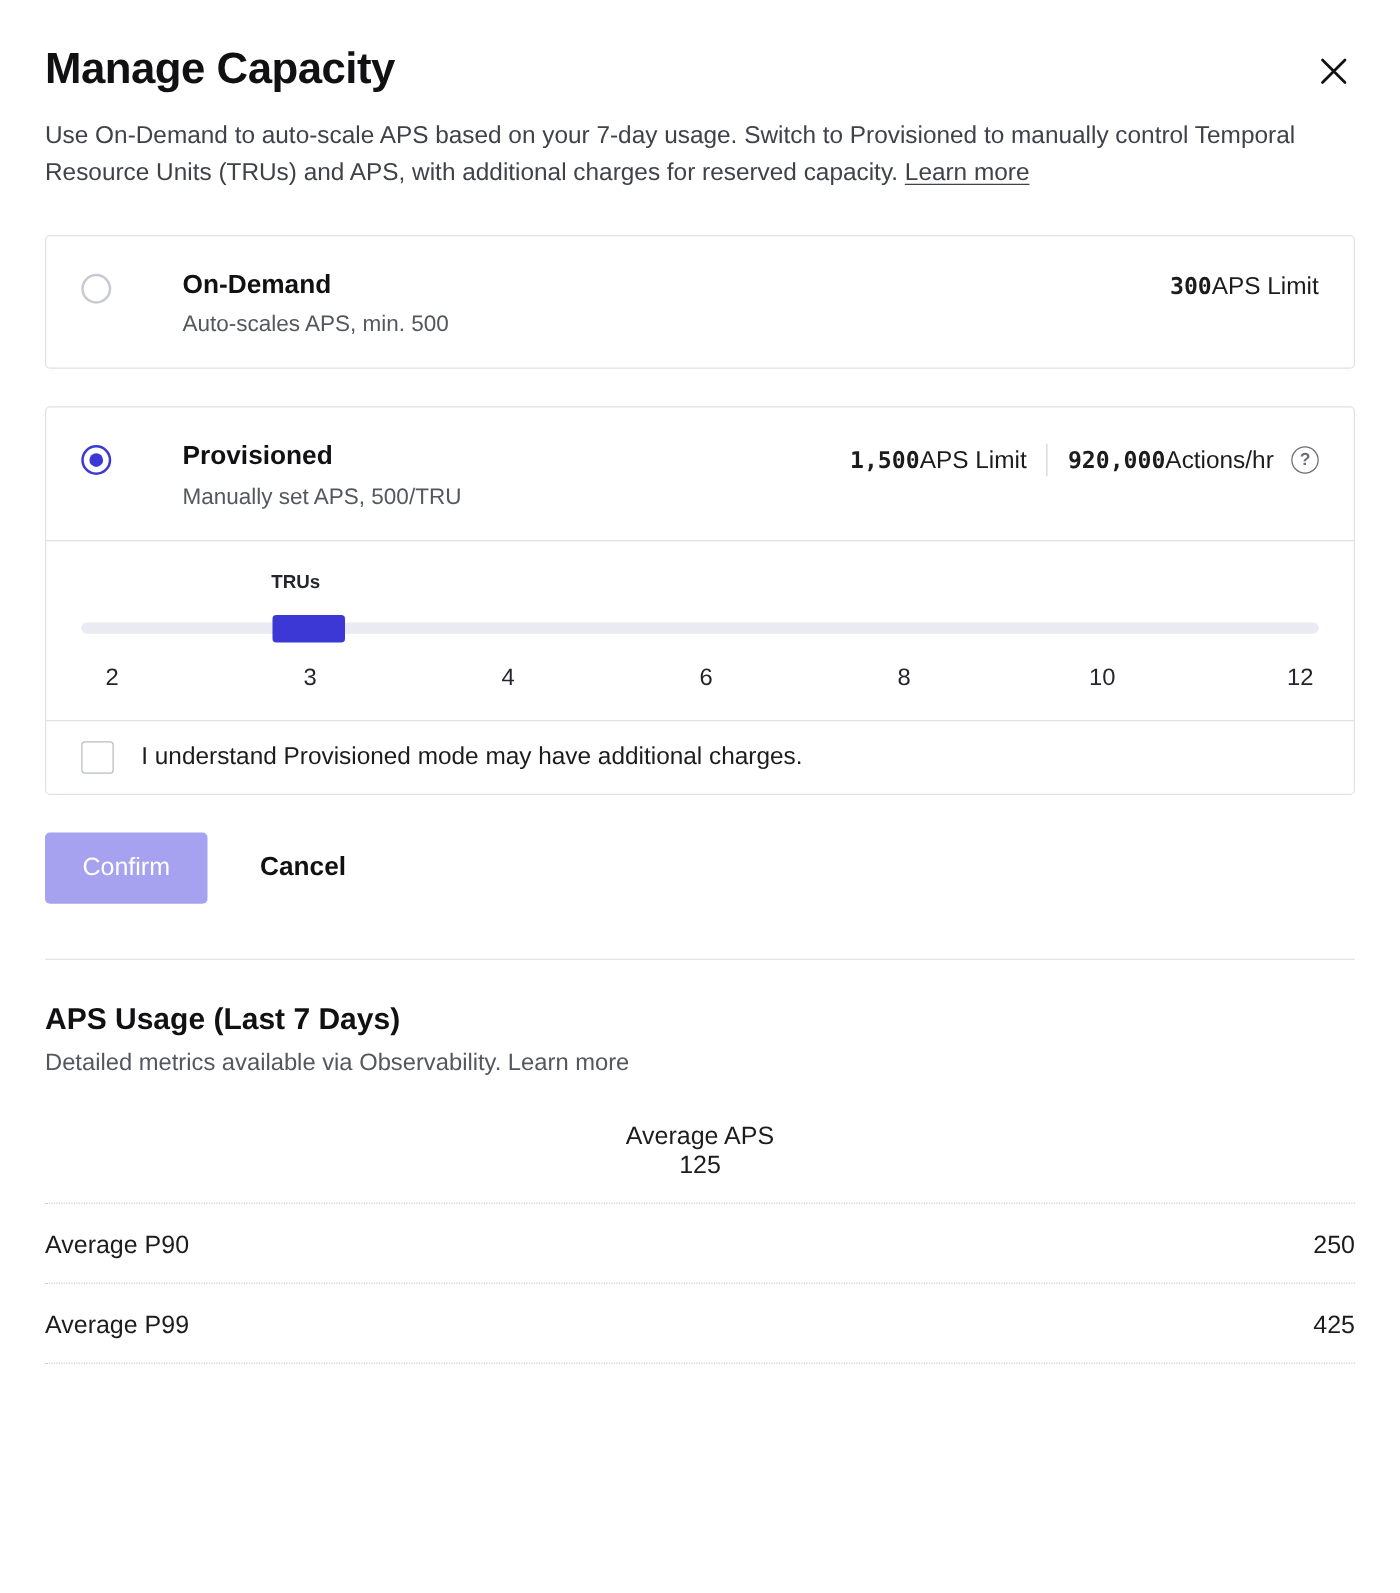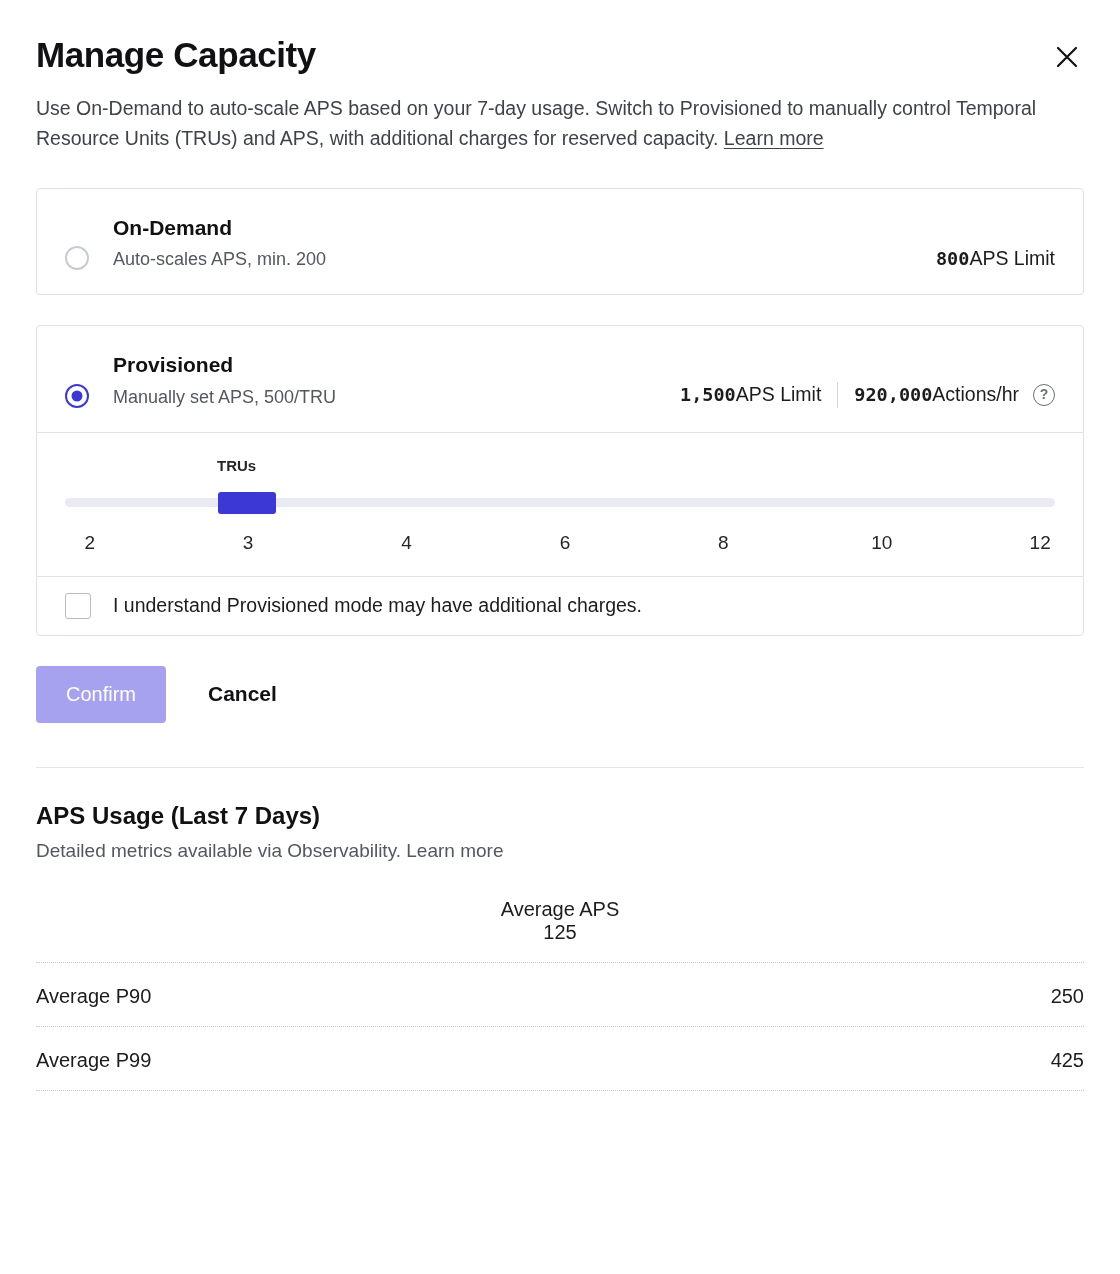--- a/index.html
+++ b/index.html
@@ -59,22 +59,23 @@
   }
   .option-card {
     margin-top: 30px;
     border: 1px solid #dfe1e6;
     border-radius: 4px;
     background: #fff;
   }
   .option-card.first { margin-top: 34px; }
   .option-head {
     display: flex;
-    align-items: flex-end;
+    align-items: flex-start;
     padding: 26px 28px 24px 28px;
+    gap: 33px;
   }
   .radio {
     width: 24px;
     height: 24px;
     border-radius: 50%;
     border: 2px solid #c9cbd3;
     background: #fff;
     flex: 0 0 auto;
     margin-top: 4px;
     position: relative;
@@ -275,24 +276,24 @@
     </button>
   </div>
 
   <p class="subtitle"><span>Use On-Demand to auto-scale APS based on your 7-day usage. Switch to Provisioned to manually control Temporal Resource Units (TRUs) and APS, with additional charges for reserved capacity. </span><a href="#">Learn more</a></p>
 
   <div class="option-card first">
     <div class="option-head">
       <span class="radio"></span>
       <div class="opt-text">
         <div class="opt-name">On-Demand</div>
-        <div class="opt-desc">Auto-scales APS, min. 200</div>
+        <div class="opt-desc">Auto-scales APS, min. 500</div>
       </div>
       <div class="opt-right">
-        <span class="mono">800</span>
+        <span class="mono">300</span>
         <span> APS Limit</span>
       </div>
     </div>
   </div>
 
   <div class="option-card">
     <div class="option-head">
       <span class="radio checked"></span>
       <div class="opt-text">
         <div class="opt-name">Provisioned</div>

